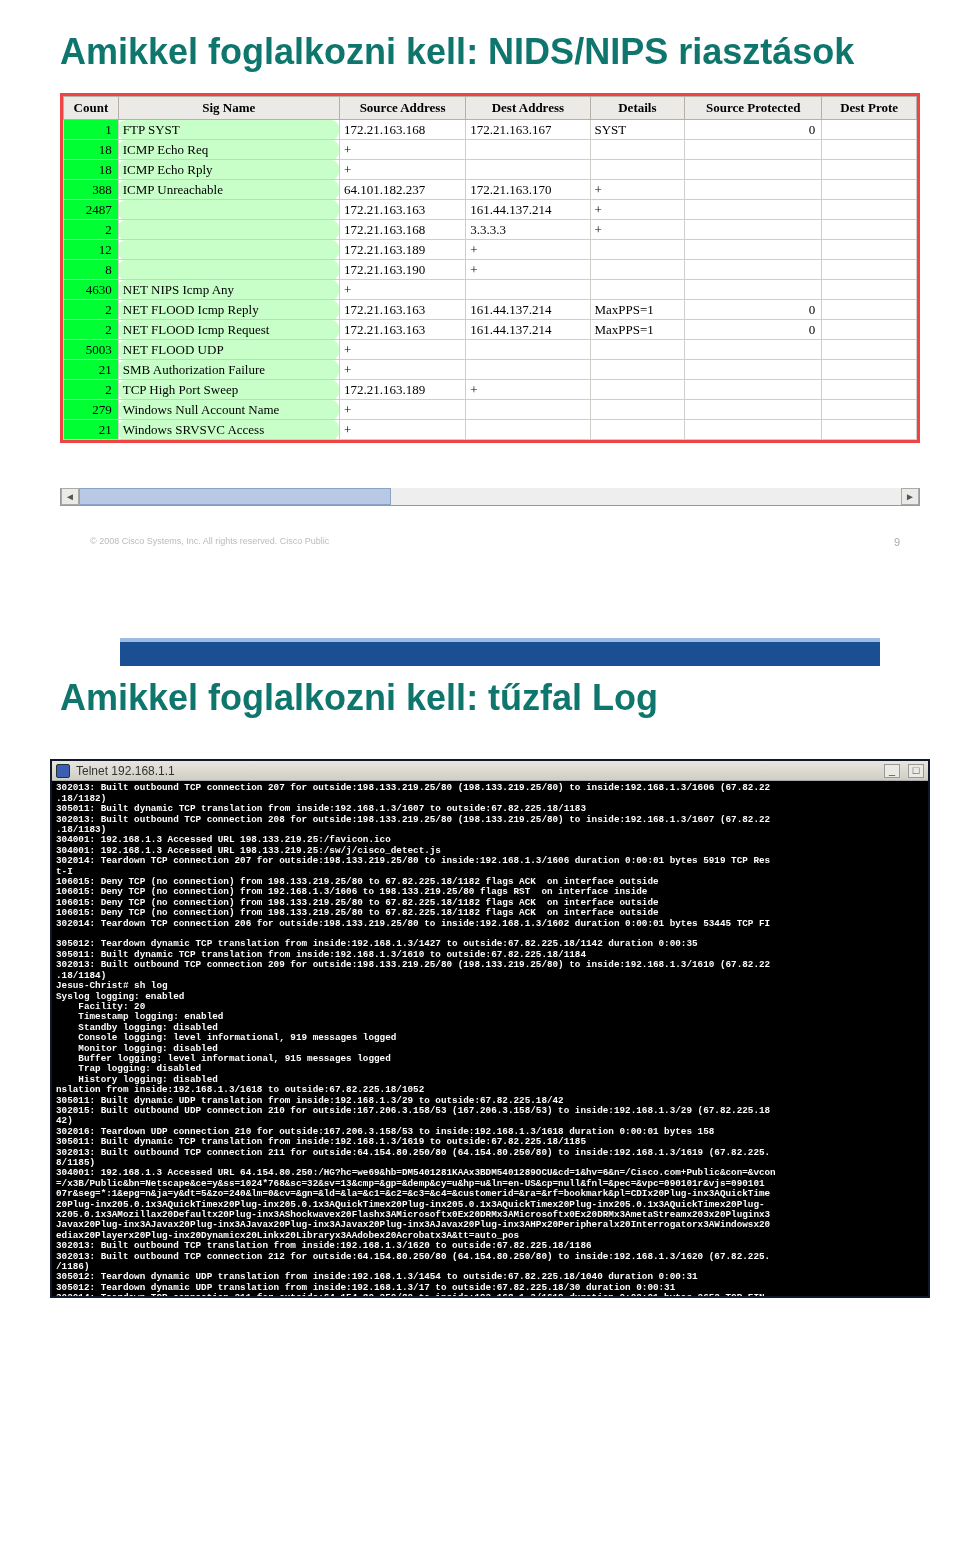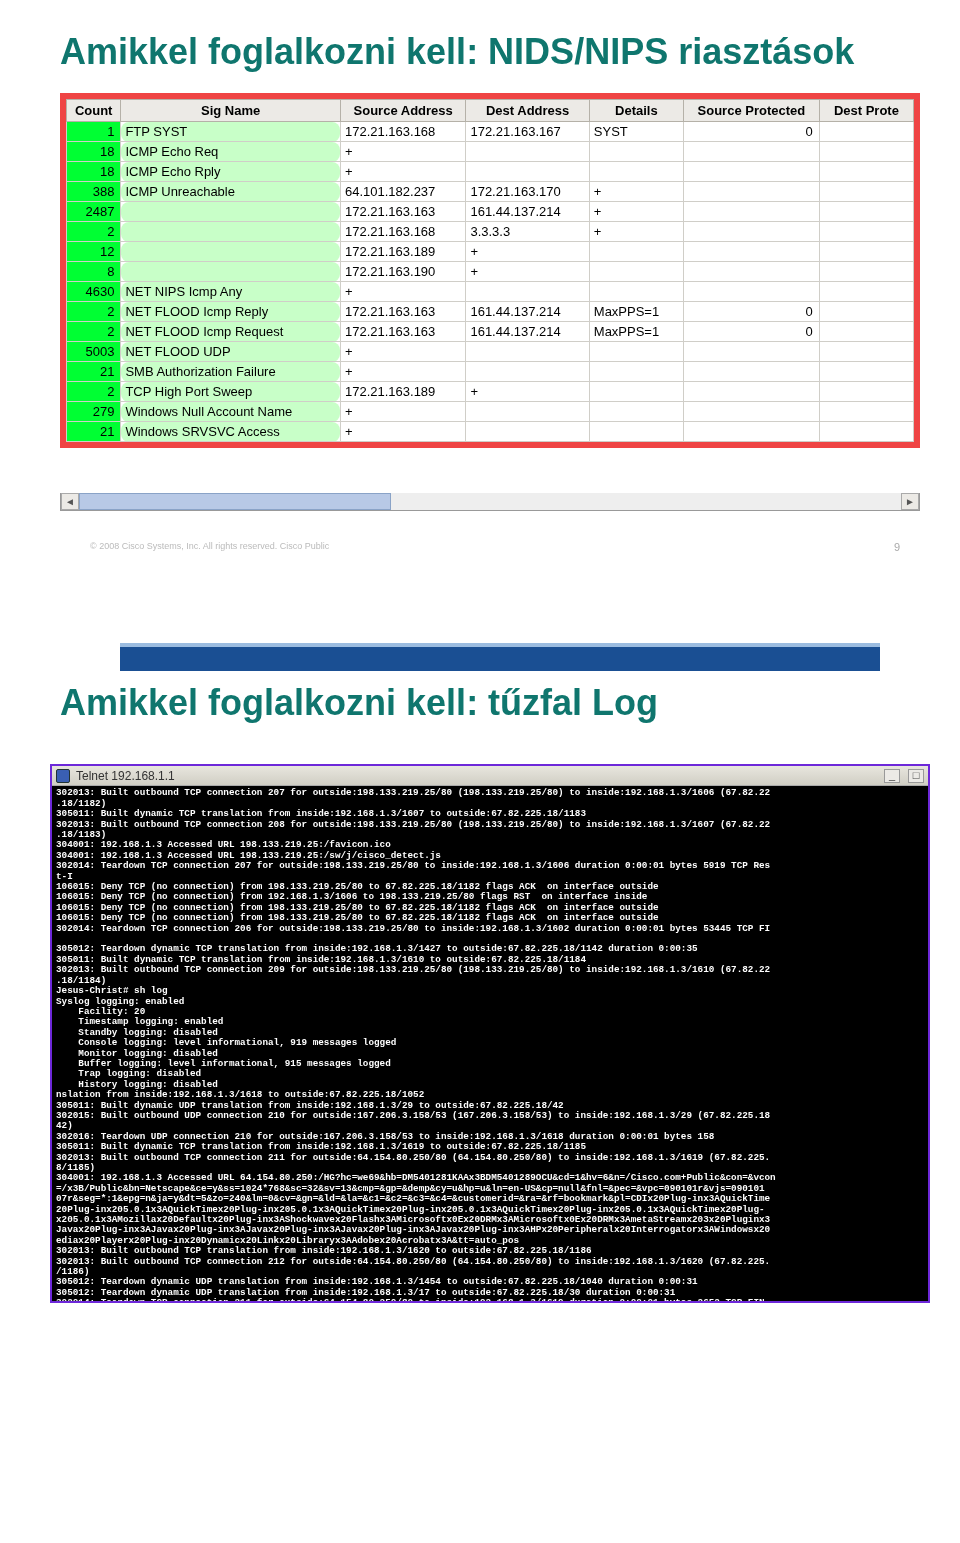--- a/index.html
+++ b/index.html
@@ -16,23 +16,23 @@
   .slide-title {
     color: #0f766e;
     font-size: 36px;
     font-weight: bold;
     line-height: 1.2;
     margin-bottom: 20px;
   }
 
   
   .grid-wrap {
-    border: 6px solid #ef4444;
+    border: 3px solid #ef4444;
     background: #fff;
-    font-family: Liberation Sans, sans-serif;
+    font-family: Liberation Serif, serif;
     font-size: 13px;
   }
   table.grid {
     width: 100%;
     border-collapse: collapse;
     table-layout: fixed;
   }
   table.grid th {
     background: #eceae6;
     border: 1px solid #b5b1a8;
@@ -124,21 +124,21 @@
   .bluebar {
     height: 28px;
     background: #1a4f93;
     margin: 0 40px 10px 60px;
     border-top:4px solid #9bbce0;
   }
 
   
   .telnet {
     margin: 10px 30px 20px 50px;
-    border: 2px solid #6d28d9;
+    border: 2px solid #0f172a;
     background: #d6d2c9;
     font-family: "MS Sans Serif", Tahoma, Arial, sans-serif;
     font-size: 12px;
   }
   .tel-title {
     display:flex;align-items:center;
     gap:6px;
     background: linear-gradient(#e8e6de,#d0cec4);
     border-bottom:1px solid #aaa;
     height:20px;

